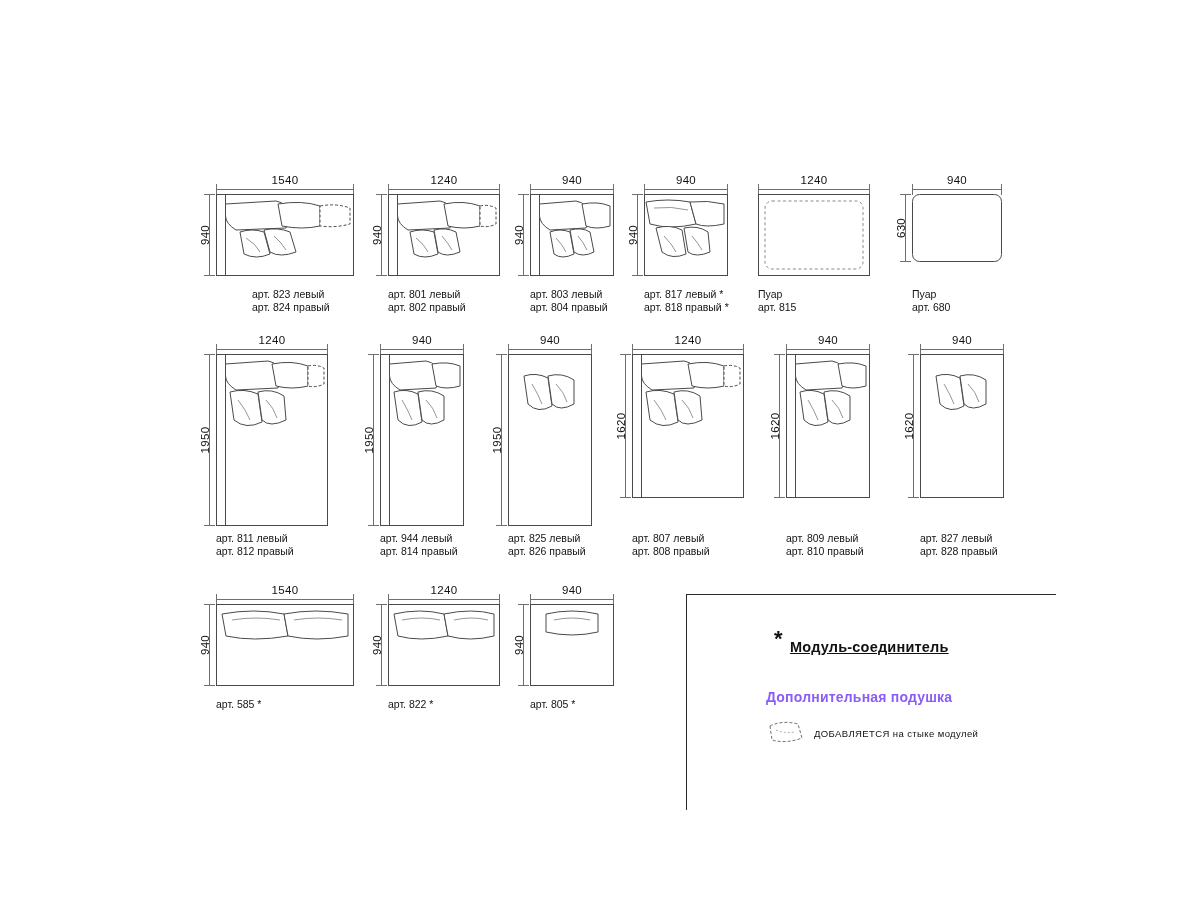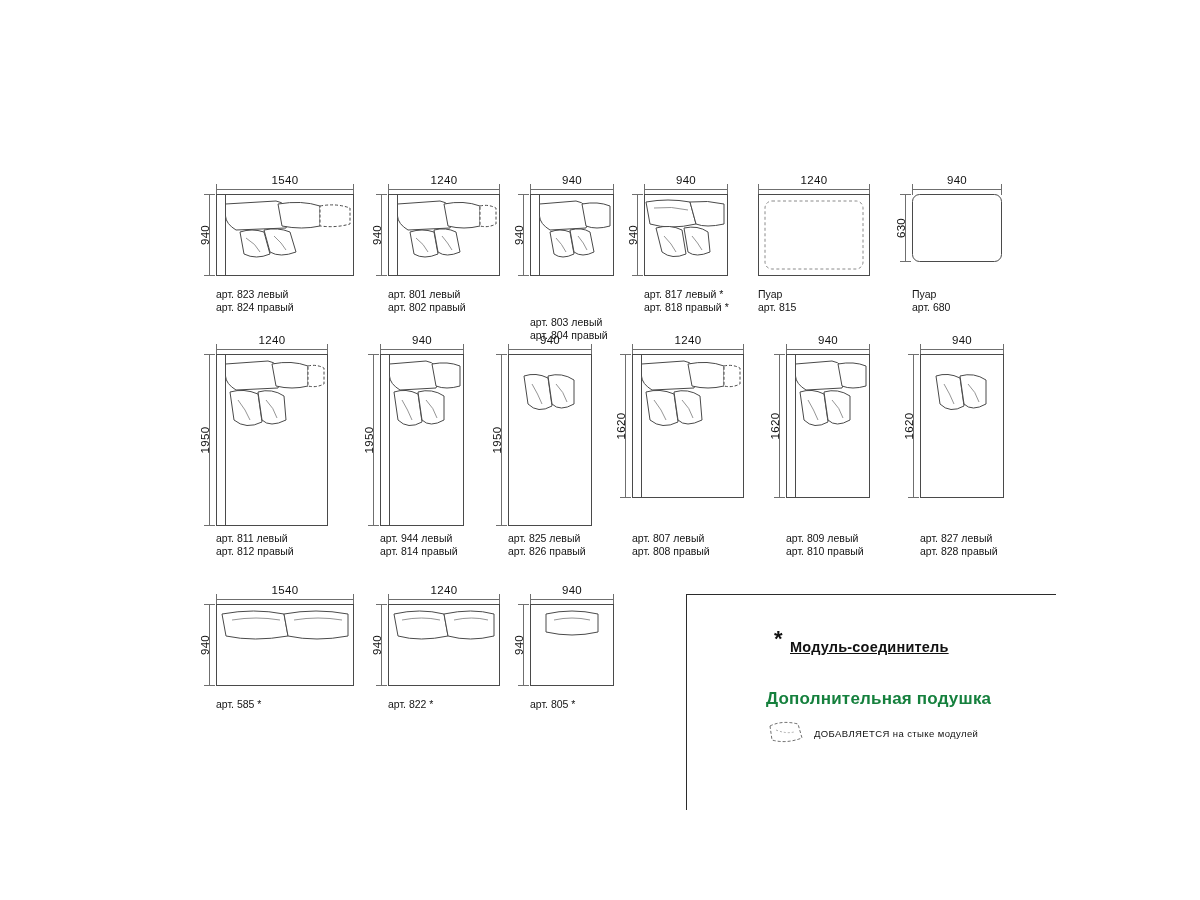--- a/index.html
+++ b/index.html
@@ -135,24 +135,24 @@
   .legend-t1 {
     position: absolute;
     font-size: 14.5px;
     font-weight: 700;
     letter-spacing: .2px;
     color: #111;
     text-decoration: underline;
   }
   .legend-t2 {
     position: absolute;
-    font-size: 17px;
+    font-size: 14px;
     font-weight: 700;
     letter-spacing: .2px;
-    color: #15803d;
+    color: #8b5cf6;
   }
   .legend-t3 {
     position: absolute;
     font-size: 9.5px;
     letter-spacing: .4px;
     color: #111;
   }
   .legend-pillow {
     position: absolute;
   }
@@ -181,21 +181,21 @@
         <rect x="0.5" y="0.5" width="9" height="81" fill="#fff" stroke="#4a4a4a" stroke-width="1"></rect>
         <path d="M9.5 10 L60 7 Q72 9 74 22 L70 34 L20 36 Q10 30 9.5 22 Z" fill="#fff" stroke="#4a4a4a" stroke-width="1"></path>
         <path d="M62 10 Q86 6 104 12 L104 32 Q86 36 66 32 Z" fill="#fff" stroke="#4a4a4a" stroke-width="1"></path>
         <path d="M104 12 Q120 9 134 14 L134 30 Q120 34 104 32 Z" fill="#fff" stroke="#4a4a4a" stroke-width="1" stroke-dasharray="3 2"></path>
         <path d="M24 38 Q36 34 48 38 L54 60 Q40 66 28 60 Z" fill="#fff" stroke="#4a4a4a" stroke-width="1"></path>
         <path d="M48 36 Q62 33 74 38 L80 58 Q64 64 54 58 Z" fill="#fff" stroke="#4a4a4a" stroke-width="1"></path>
         <path d="M30 44 Q40 50 44 58" fill="none" stroke="#7a7a7a" stroke-width="0.8"></path>
         <path d="M58 42 Q66 49 70 56" fill="none" stroke="#7a7a7a" stroke-width="0.8"></path>
       </svg>
     </div>
-    <div class="mod-caption" style="top:112px;">
+    <div class="mod-caption" style="top:112px;margin-left:36px;">
       <div>арт. 823 левый</div>
       <div>арт. 824 правый</div>
     </div>
   </div>
 
   <div class="module" style="left:388px; top:176px; width:112px;">
     <div class="mod-top-dim">
       <div class="tick-l"></div>
       <div class="tick-r"></div>
       <div class="dim-line"></div>
@@ -244,21 +244,21 @@
         <rect x="0.5" y="0.5" width="83" height="81" fill="#fff" stroke="#4a4a4a" stroke-width="1"></rect>
         <rect x="0.5" y="0.5" width="9" height="81" fill="#fff" stroke="#4a4a4a" stroke-width="1"></rect>
         <path d="M9.5 10 L46 7 Q58 9 60 22 L56 34 L20 36 Q10 30 9.5 22 Z" fill="#fff" stroke="#4a4a4a" stroke-width="1"></path>
         <path d="M52 10 Q68 7 80 12 L80 32 Q66 36 56 32 Z" fill="#fff" stroke="#4a4a4a" stroke-width="1"></path>
         <path d="M20 38 Q30 34 40 38 L44 60 Q32 66 24 60 Z" fill="#fff" stroke="#4a4a4a" stroke-width="1"></path>
         <path d="M40 36 Q52 33 60 38 L64 58 Q52 64 44 58 Z" fill="#fff" stroke="#4a4a4a" stroke-width="1"></path>
         <path d="M26 44 Q32 50 36 58" fill="none" stroke="#7a7a7a" stroke-width="0.8"></path>
         <path d="M48 42 Q54 49 57 56" fill="none" stroke="#7a7a7a" stroke-width="0.8"></path>
       </svg>
     </div>
-    <div class="mod-caption" style="top:112px;margin-top:28px;">
+    <div class="mod-caption" style="top:112px;">
       <div>арт. 803 левый</div>
       <div>арт. 804 правый</div>
     </div>
   </div>
 
   <div class="module" style="left:644px; top:176px; width:84px;">
     <div class="mod-top-dim">
       <div class="tick-l"></div>
       <div class="tick-r"></div>
       <div class="dim-line"></div>

